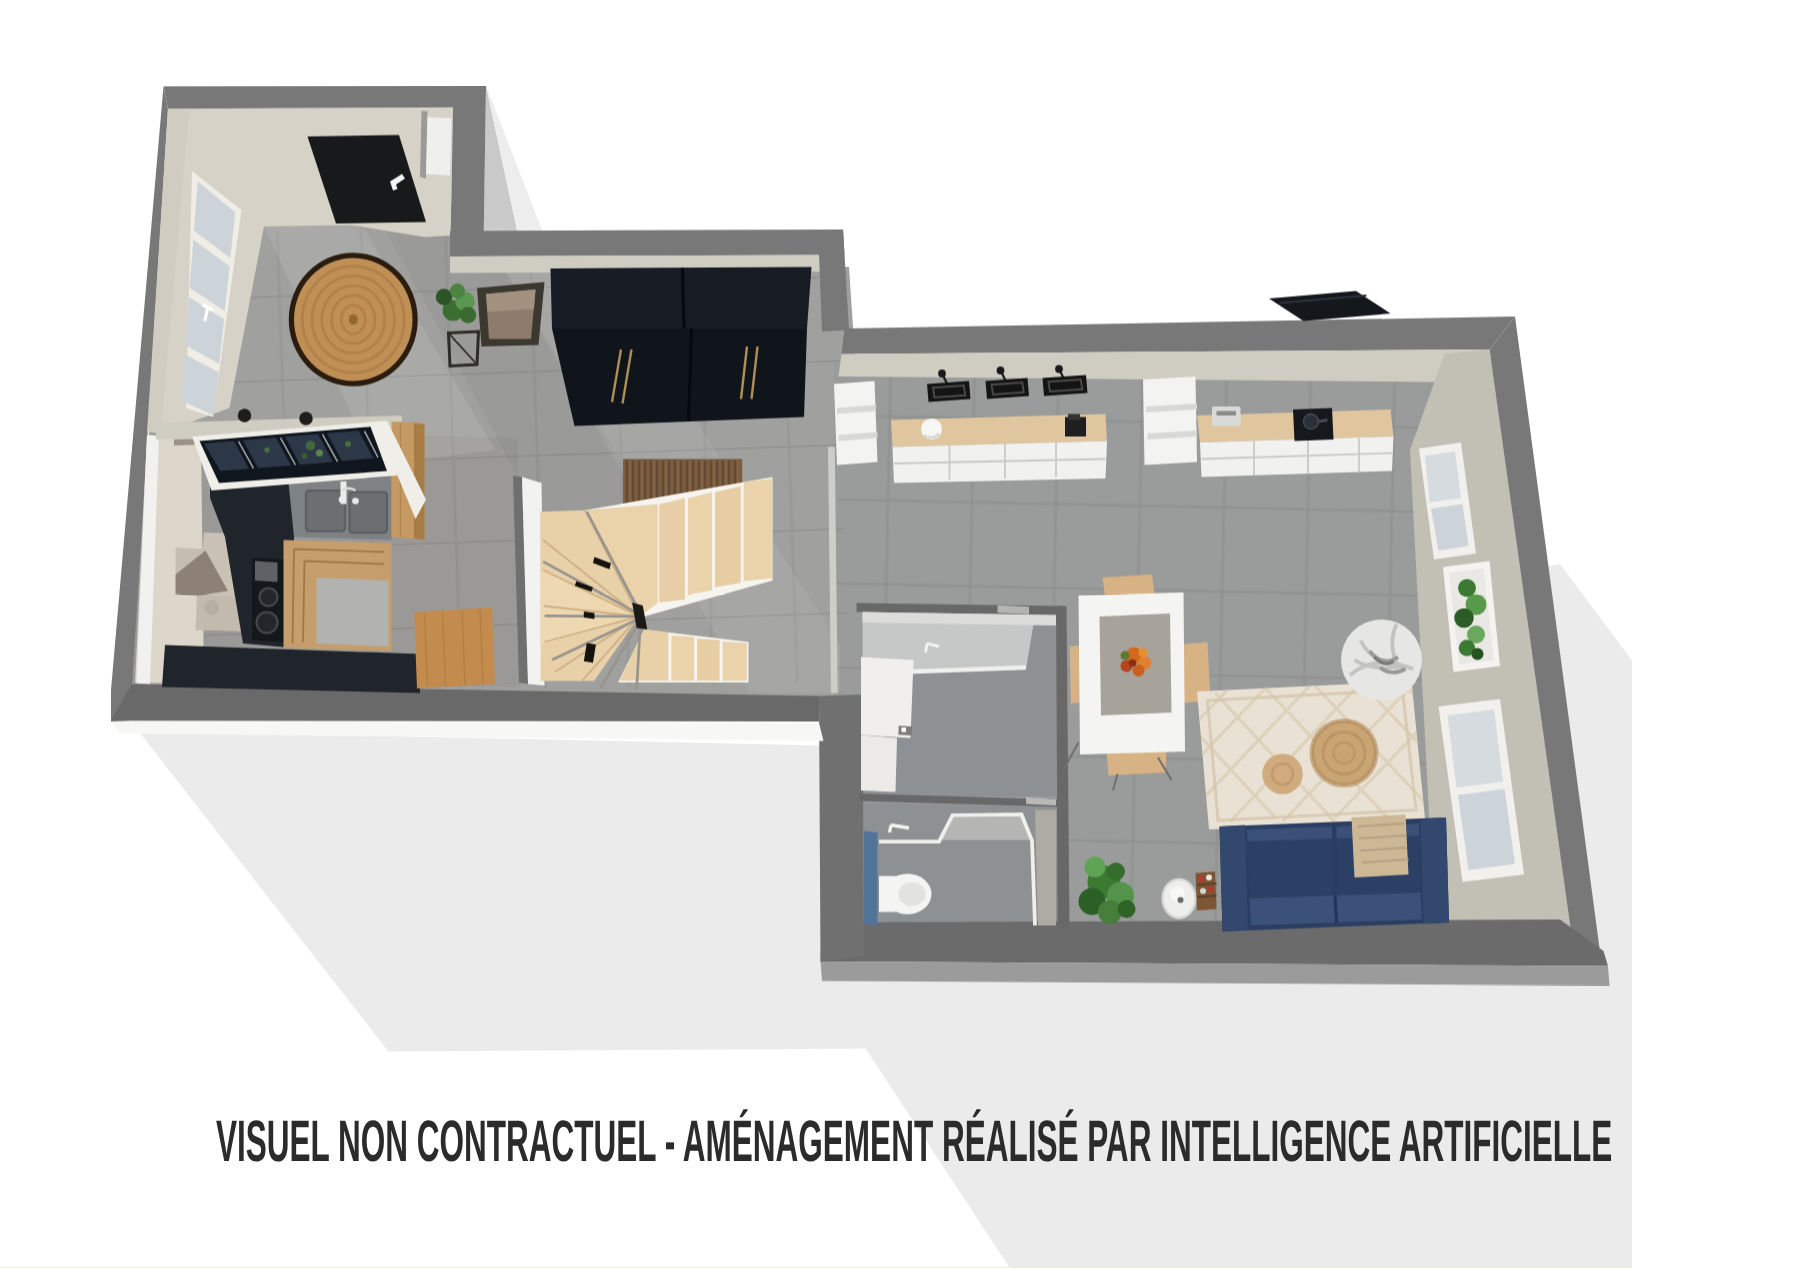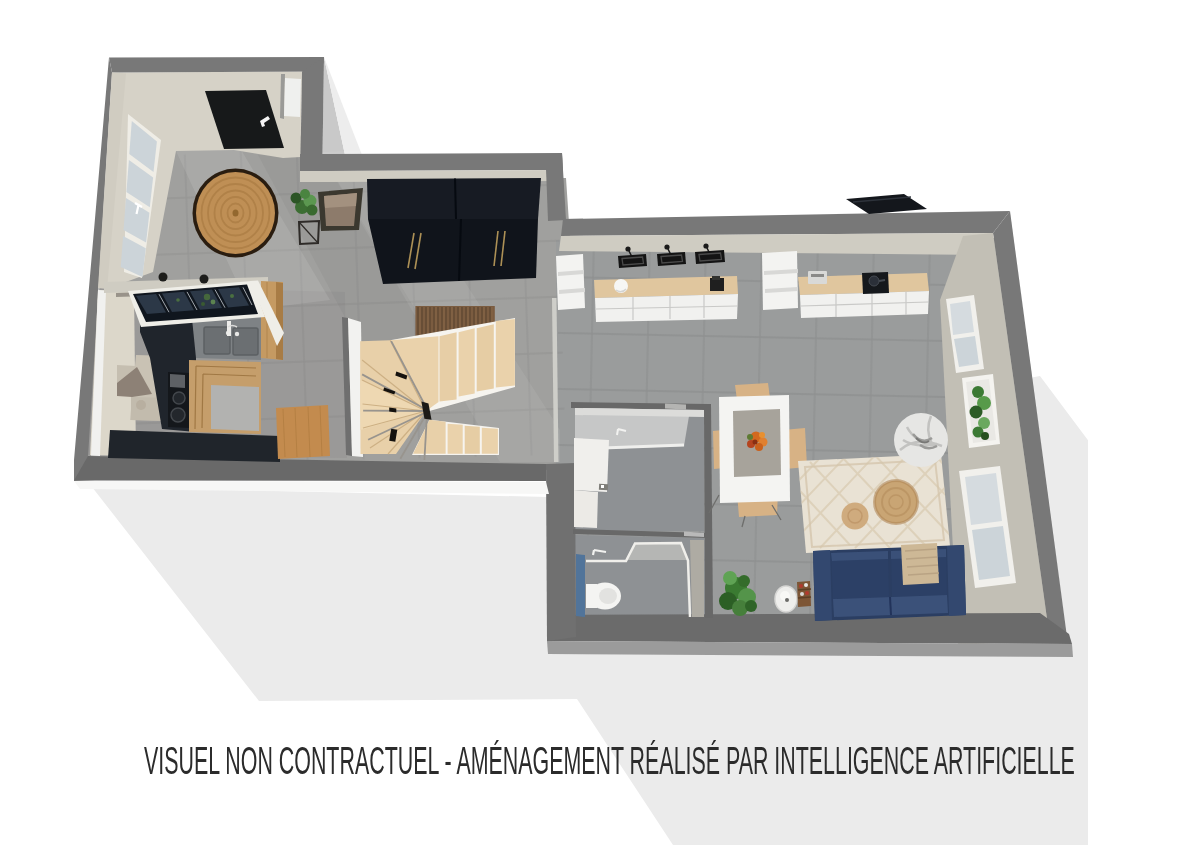--- a/index.html
+++ b/index.html
@@ -1,16 +1,16 @@
 <!DOCTYPE html>
 <html><head>
 <meta charset="utf-8">
 <style>
   html,body{margin:0;padding:0;background:#ffffff;}
-  #stage{position:relative;width:1088px;height:845px;overflow:hidden;background:#84cc16;}
+  #stage{position:relative;width:1088px;height:845px;overflow:hidden;background:#84cc16;font-weight:bold;}
   svg{display:block;}
   .cap{font-family:"Liberation Sans",sans-serif;fill:#2b2b2b;-webkit-font-smoothing:antialiased;}
 </style>
 </head>
 <body>
 <div id="stage">
 <svg width="1200" height="845" viewBox="0 0 1200 845">
 
 <rect x="0" y="0" width="1200" height="845" fill="#ffffff"></rect>
 

